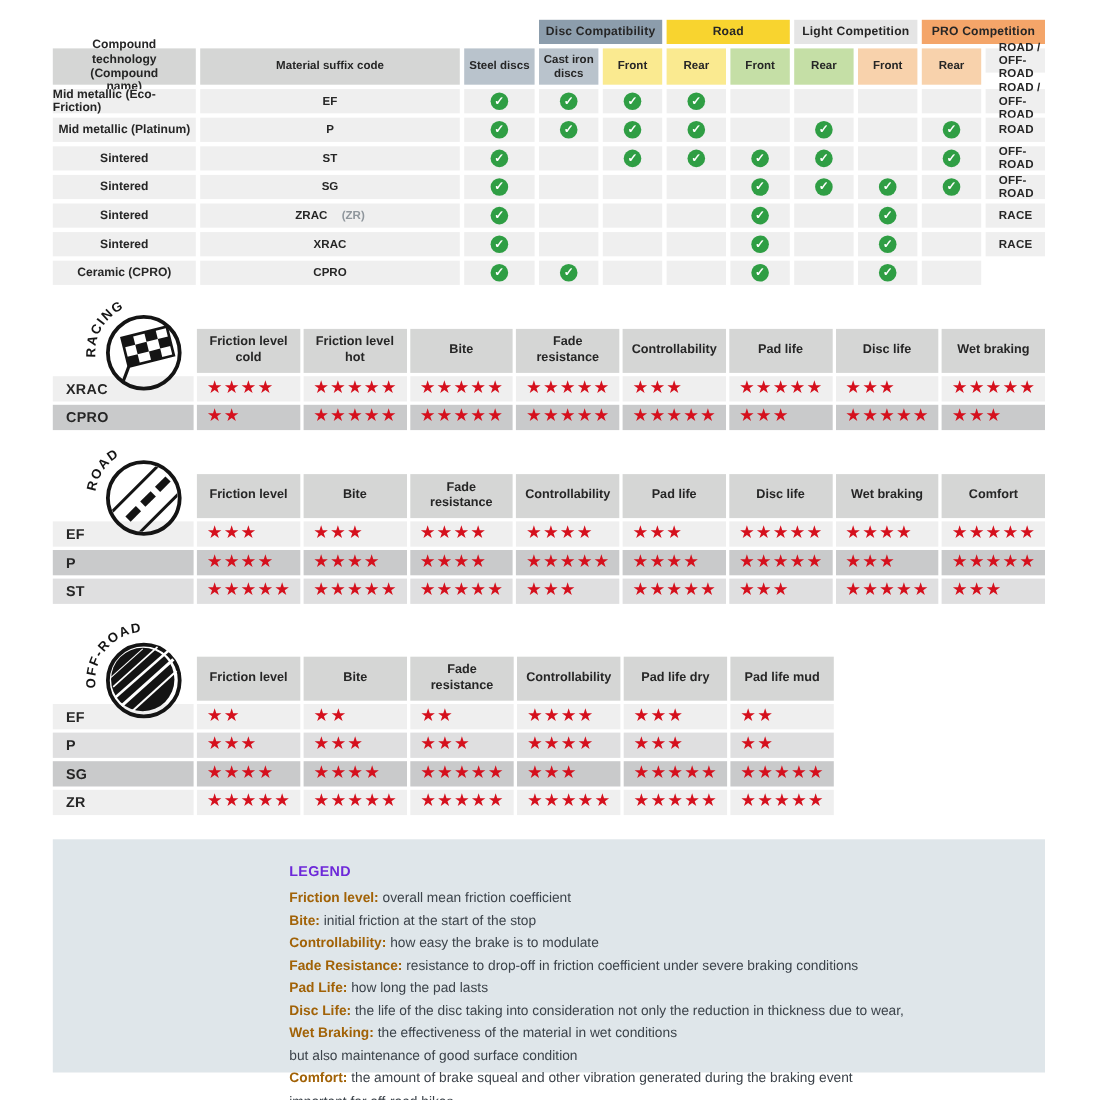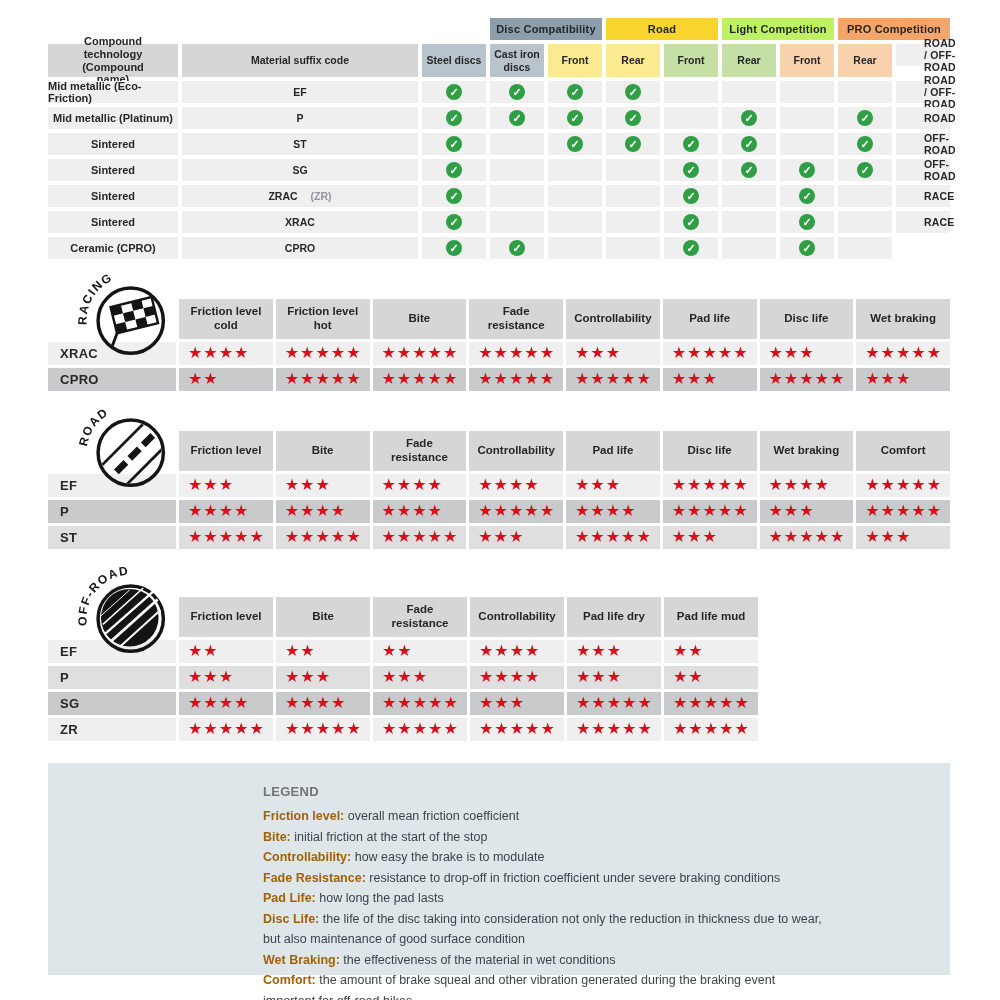--- a/index.html
+++ b/index.html
@@ -3,29 +3,29 @@
 <meta charset="utf-8">
 <style>
 *{margin:0;padding:0;box-sizing:border-box}
 html,body{width:1000px;background:#fff;font-family:"Liberation Sans",sans-serif;color:#262626}
 .page{width:1000px;height:1000px;padding:18px 0 0 48px;overflow:hidden}
 
 
 .compat{display:grid;grid-template-columns:130px 236px 64px repeat(8,54px);gap:4px;width:750px}
 .spacer{grid-column:span 3;height:22px}
 .ghead{grid-column:span 2;height:22px;display:flex;align-items:center;justify-content:center;font-size:11px;font-weight:bold;letter-spacing:.2px}
-.disc{background:#8c9dac}.roadg{background:#f8d42f}.lightg{background:#bef264}.prog{background:#f4a569}
+.disc{background:#8c9dac}.roadg{background:#f8d42f}.lightg{background:#e5e5e5}.prog{background:#f4a569}
 .h{background:#d5d6d5;height:33px;display:flex;align-items:center;justify-content:center;text-align:center;font-size:11px;font-weight:bold;line-height:1.15}
 .h.disc-s{background:#b9c3cc}.h.roadg-s{background:#faea90}.h.lightg-s{background:#c5dfa6}.h.prog-s{background:#f8d2ac}
 .h.sub{font-size:10.5px}
 .h.tech{padding:0 22px}
 .h.use-h{padding:0 16px}
 .h.sfx-h{font-size:10.5px;line-height:1.2}
 .cell{background:#efefef;height:22px;display:flex;align-items:center;justify-content:center;font-size:11px;font-weight:bold}
-.cell.use{justify-content:flex-start;padding-left:28px;font-size:10.5px;letter-spacing:.2px}
+.cell.use{justify-content:flex-start;padding-left:12px;font-size:10.5px;letter-spacing:.2px}
 .cell.sfx{font-size:10.5px}
 .note{color:#8f969c;margin-left:13px;font-weight:bold}
 .check{width:16px;height:16px;border-radius:50%;background:#2f9e44;color:#fff;font-size:11px;font-weight:bold;display:flex;align-items:center;justify-content:center;line-height:1}
 
 
 .section{position:relative;padding-top:28px}
 .sec-racing{margin-top:12px}
 .sec-road{margin-top:12px}
 .sec-offroad{margin-top:20px}
 .icon{position:absolute;left:28px;top:-6px}
@@ -34,21 +34,21 @@
 .g6{width:710px;grid-template-columns:128px repeat(6,1fr)}
 .corner{background:transparent;height:40px}
 .rh{background:#d5d6d5;height:40px;display:flex;align-items:center;justify-content:center;text-align:center;font-size:11.5px;font-weight:bold;line-height:1.2;padding:0 6px}
 .rlabel{display:flex;align-items:center;padding-left:12px;font-size:13px;font-weight:bold;height:23px;letter-spacing:.3px}
 .rstars{display:flex;align-items:center;padding-left:9px;height:23px}
 .stars{color:#d5101d;font-size:16px;letter-spacing:1px;line-height:1;margin-top:-2px}
 .light{background:#efefef}.medium{background:#dfdfe0}.dark{background:#c9cacb}
 
 
 .legend{width:902px;height:212px;background:#dfe6ea;margin-top:22px;padding:21px 20px 0 215px}
-.legend-title{color:#737373;font-weight:bold;font-size:13px;letter-spacing:.3px;margin-bottom:7px}
+.legend-title{color:#6d28d9;font-weight:bold;font-size:13px;letter-spacing:.3px;margin-bottom:7px}
 .lline{font-size:12.5px;line-height:20.5px;color:#3c434a}
 .lline b{color:#a16207}
 
 
 .icon text{font-family:"Liberation Sans",sans-serif;font-weight:bold;font-size:12.5px;letter-spacing:1.5px;fill:#141414}
 </style>
 </head>
 <body>
 
 <div class="page">
@@ -502,20 +502,20 @@
 
   <div class="legend">
     <div class="legend-title">LEGEND</div>
     <div>
         <div class="lline"><b>Friction level:</b> overall mean friction coefficient</div>
         <div class="lline"><b>Bite:</b> initial friction at the start of the stop</div>
         <div class="lline"><b>Controllability:</b> how easy the brake is to modulate</div>
         <div class="lline"><b>Fade Resistance:</b> resistance to drop-off in friction coefficient under severe braking conditions</div>
         <div class="lline"><b>Pad Life:</b> how long the pad lasts</div>
         <div class="lline"><b>Disc Life:</b> the life of the disc taking into consideration not only the reduction in thickness due to wear,</div>
+        <div class="lline"><b>Wet Braking:</b> the effectiveness of the material in wet conditions</div>
         <div class="lline">but also maintenance of good surface condition</div>
-        <div class="lline"><b>Wet Braking:</b> the effectiveness of the material in wet conditions</div>
         <div class="lline"><b>Comfort:</b> the amount of brake squeal and other vibration generated during the braking event</div>
         <div class="lline"> important for off-road bikes</div>
       </div>
   </div>
 
 </div>
 
 </body></html>

